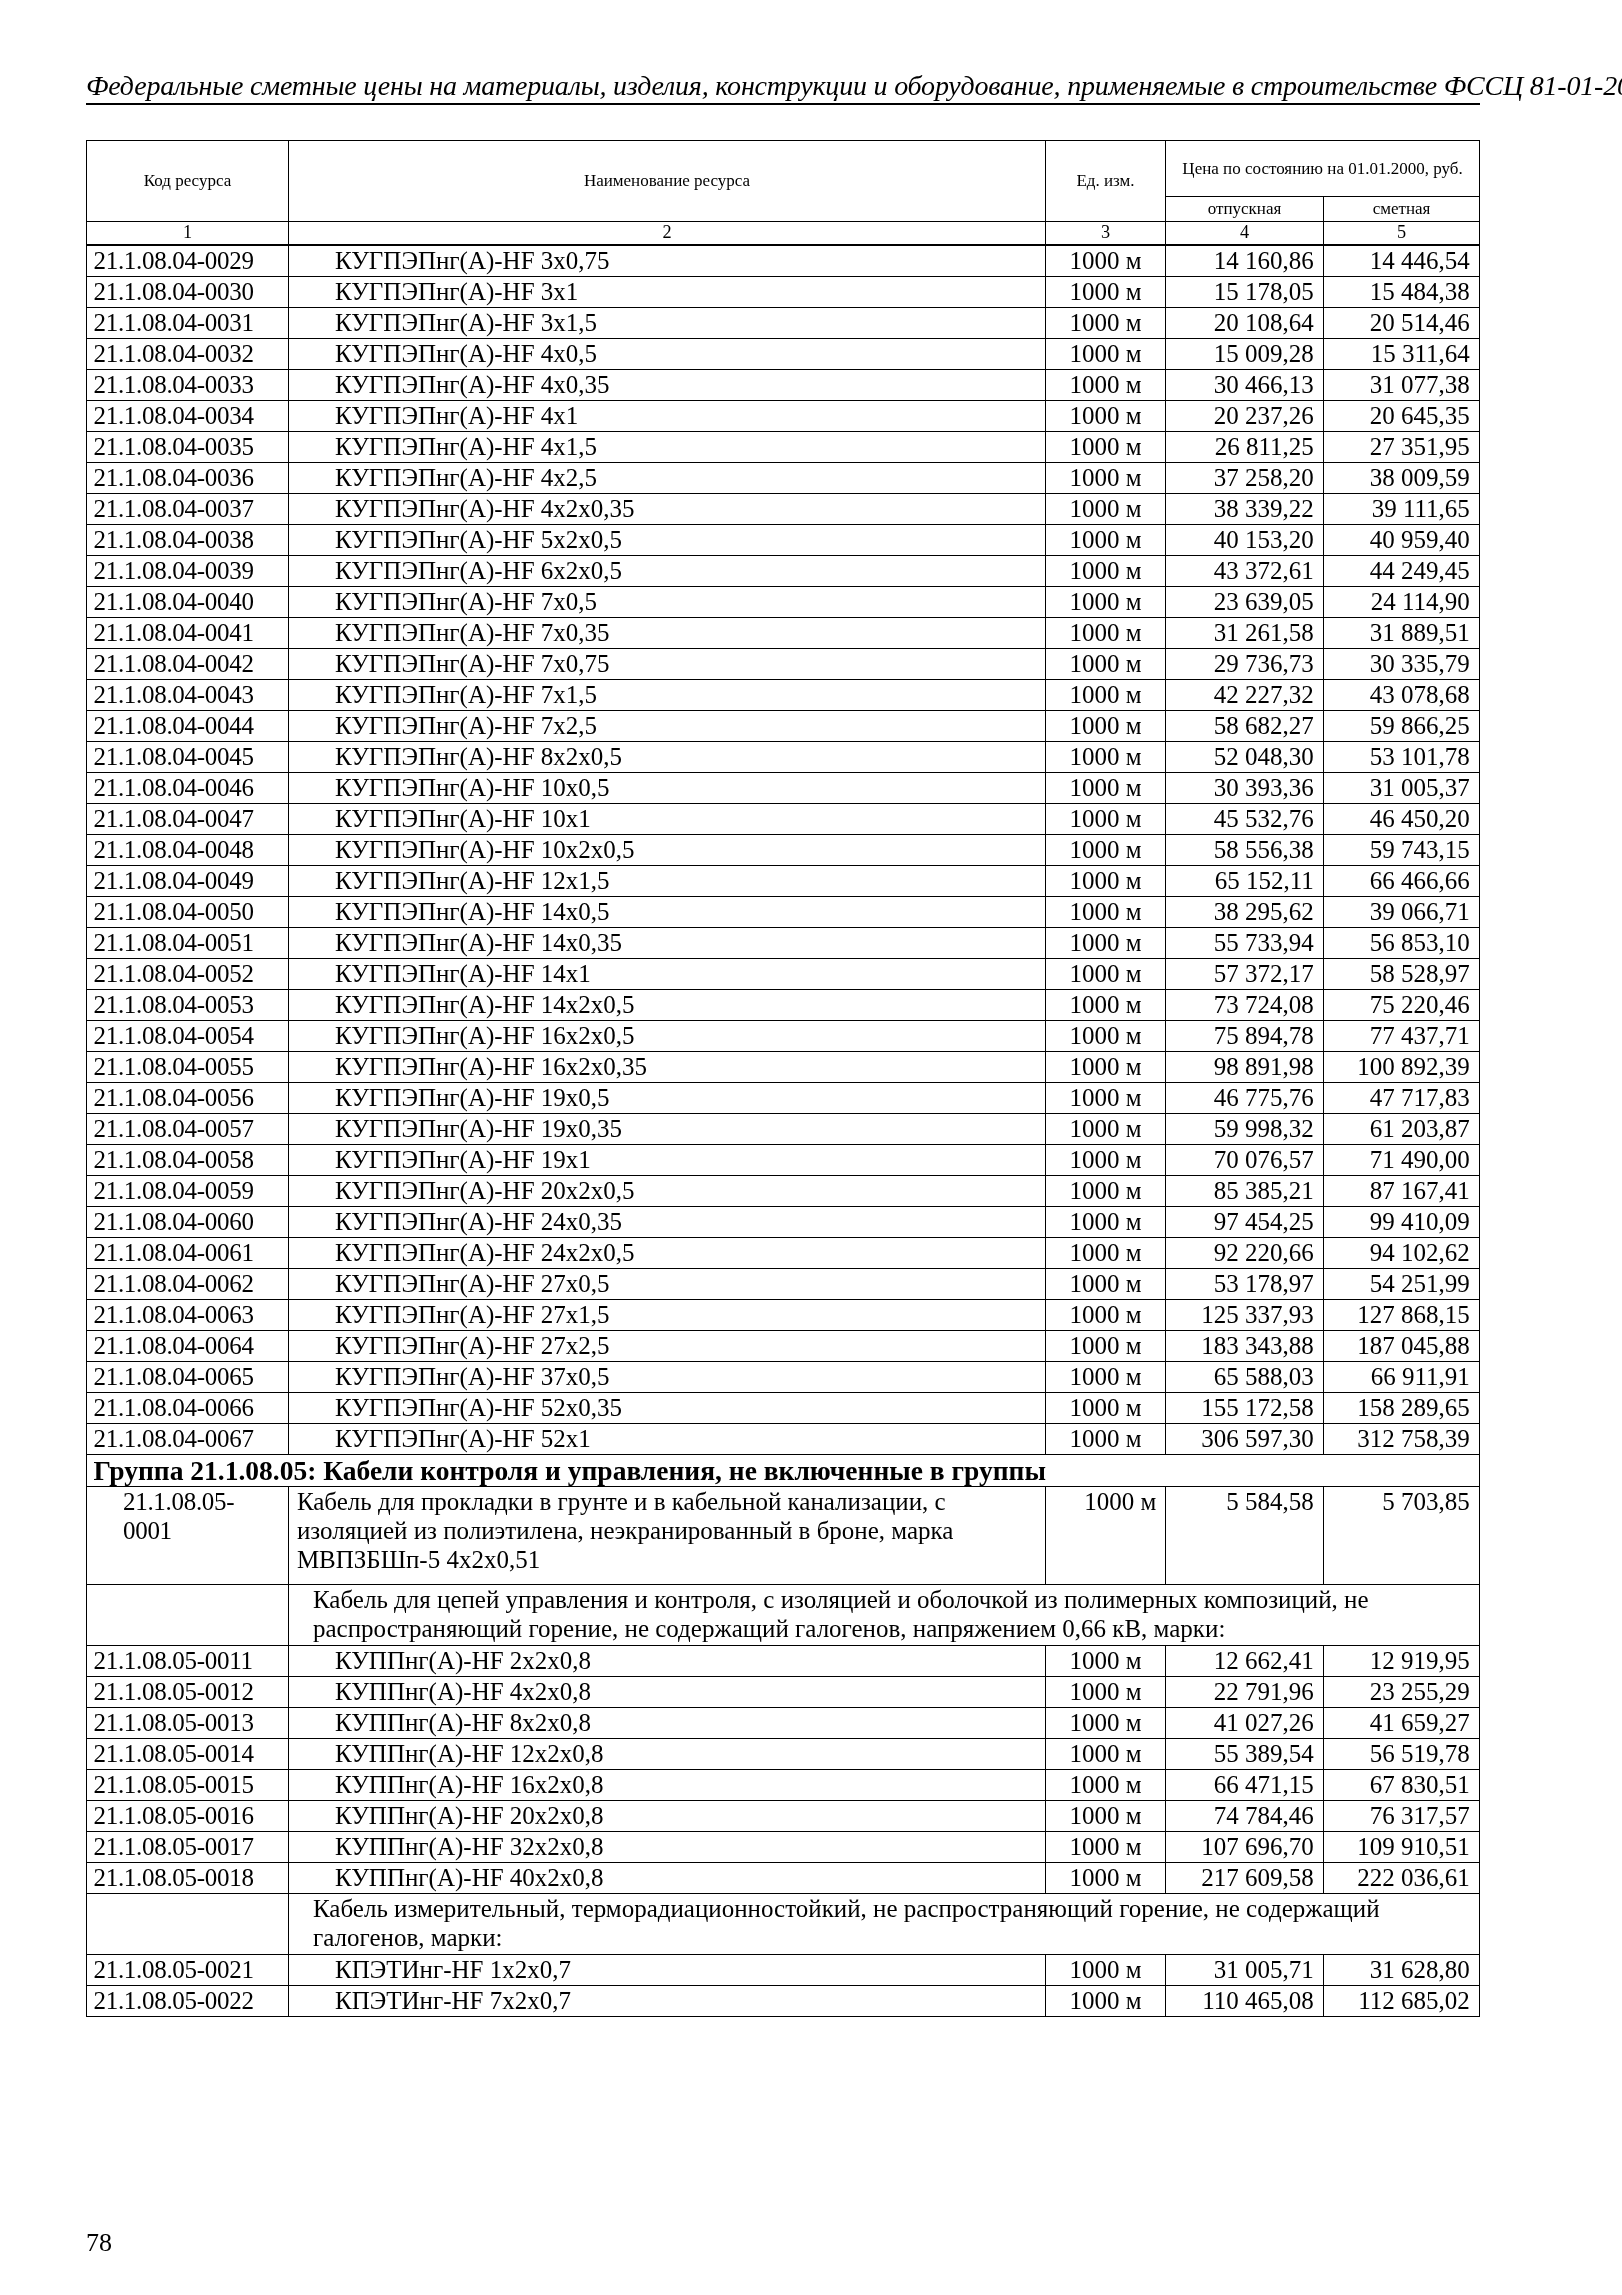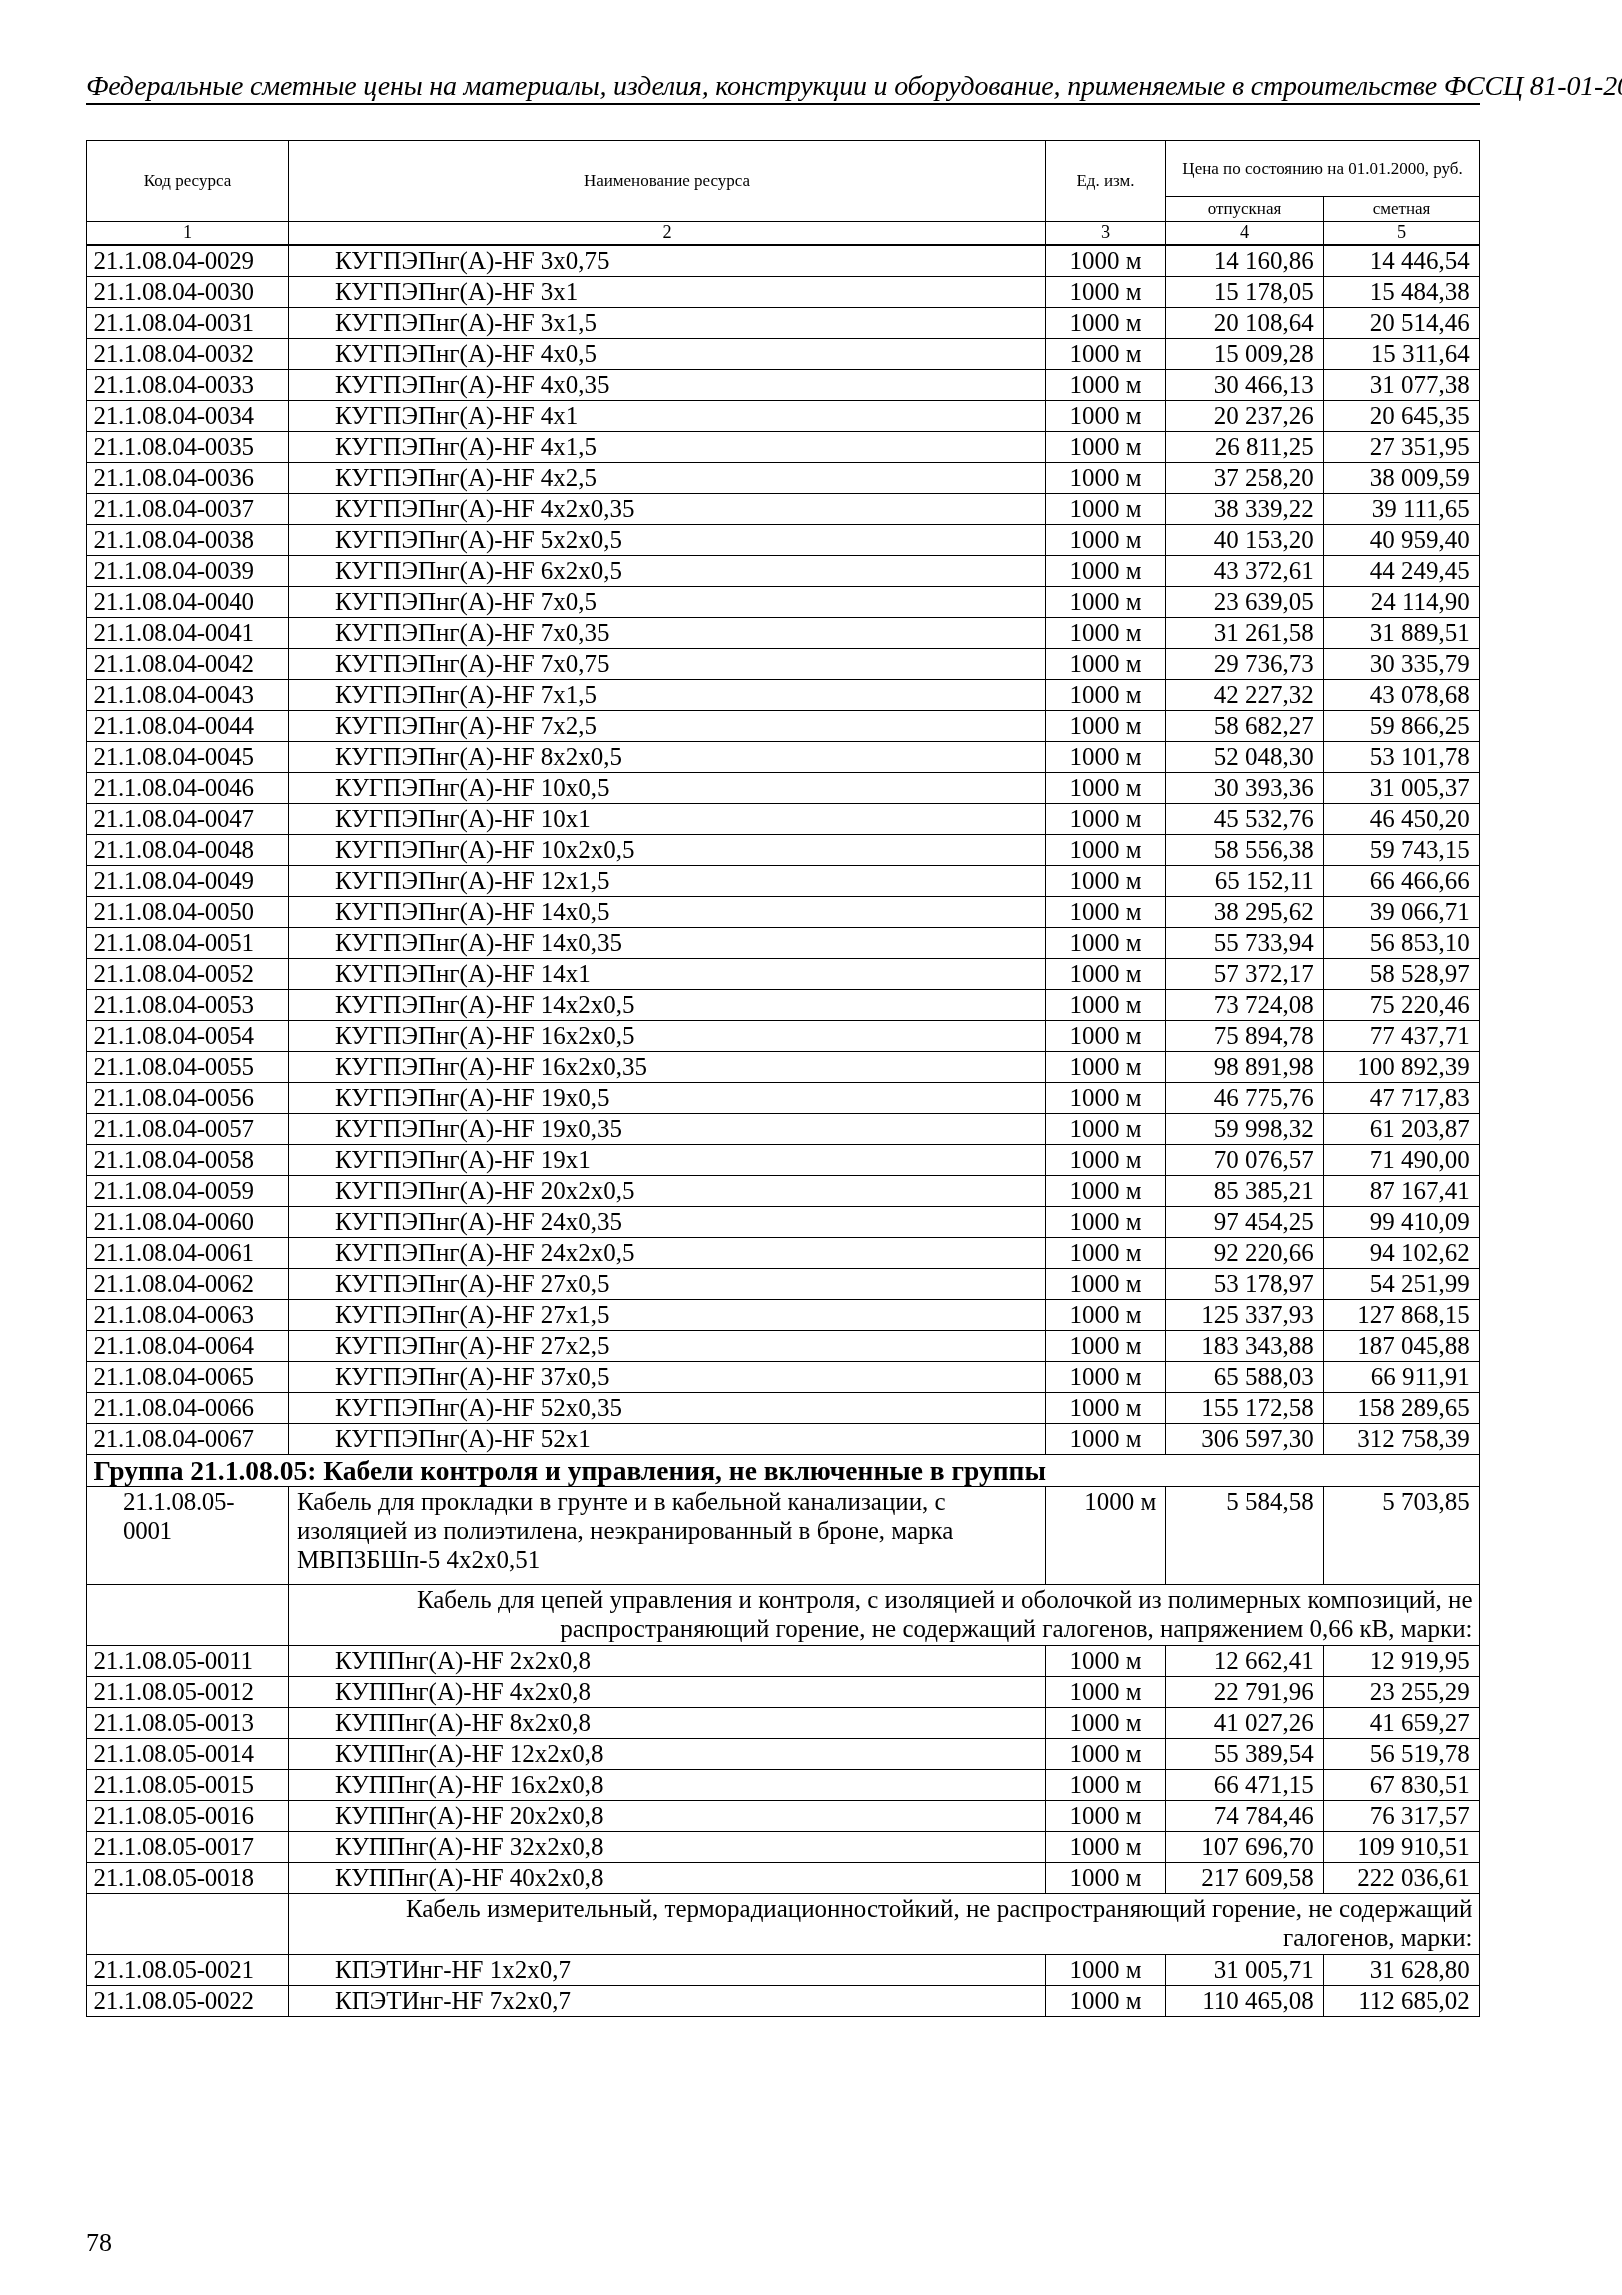--- a/index.html
+++ b/index.html
@@ -19,21 +19,21 @@
   table.price thead tr.nums th { height: 22px; font-size: 18.3px; line-height: 21px; }
   table.price thead { border-bottom: 2.6px solid #000; }
   table.price tbody tr.row td { height: 30px; }
   td.code { text-align: left; padding-left: 7.9px; letter-spacing: -0.3px; }
   td.name { padding-left: 46px !important; }
   td.unit { text-align: center; }
   td.num { text-align: right; padding-right: 9.2px !important; }
   tr.group td { text-align: left; font-weight: bold; font-size: 27.5px; height: 31px; }
   tr.multi td { vertical-align: top; height: 97px; white-space: normal; padding-left: 36px; }
   tr.multi td.name { padding-left: 7.9px !important; }
-  tr.desc td.desc-text { white-space: normal; padding-left: 9px; height: 60px; vertical-align: top; text-align: right; }
+  tr.desc td.desc-text { white-space: normal; padding-left: 24px; height: 60px; vertical-align: top; }
   .page-number { position: absolute; left: 86px; top: 2228px; font-size: 26px; }
 </style>
 </head>
 <body>
 
 <div class="running-header">Федеральные сметные цены на материалы, изделия, конструкции и оборудование, применяемые в строительстве ФССЦ 81-01-2001</div>
 <div class="header-rule"></div>
 
 <table class="price">
   <colgroup>

